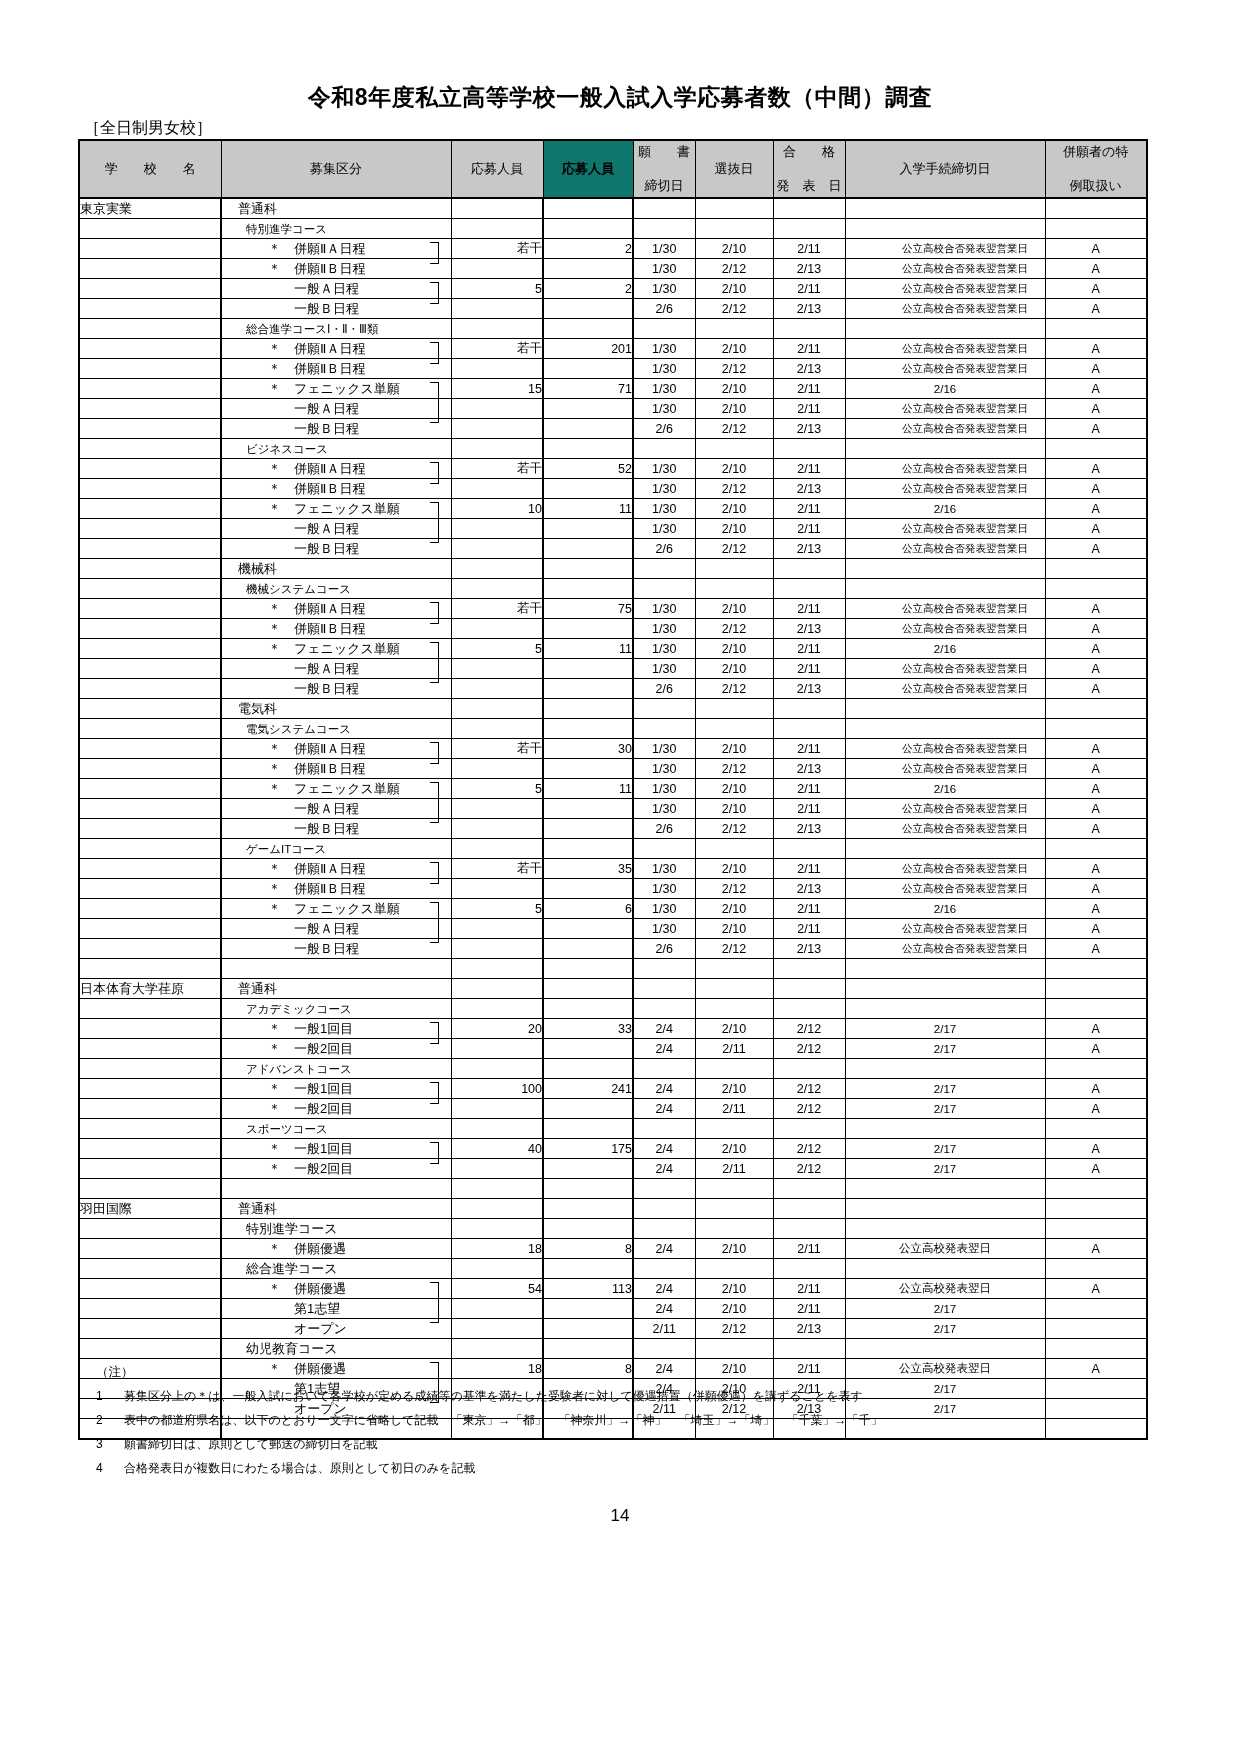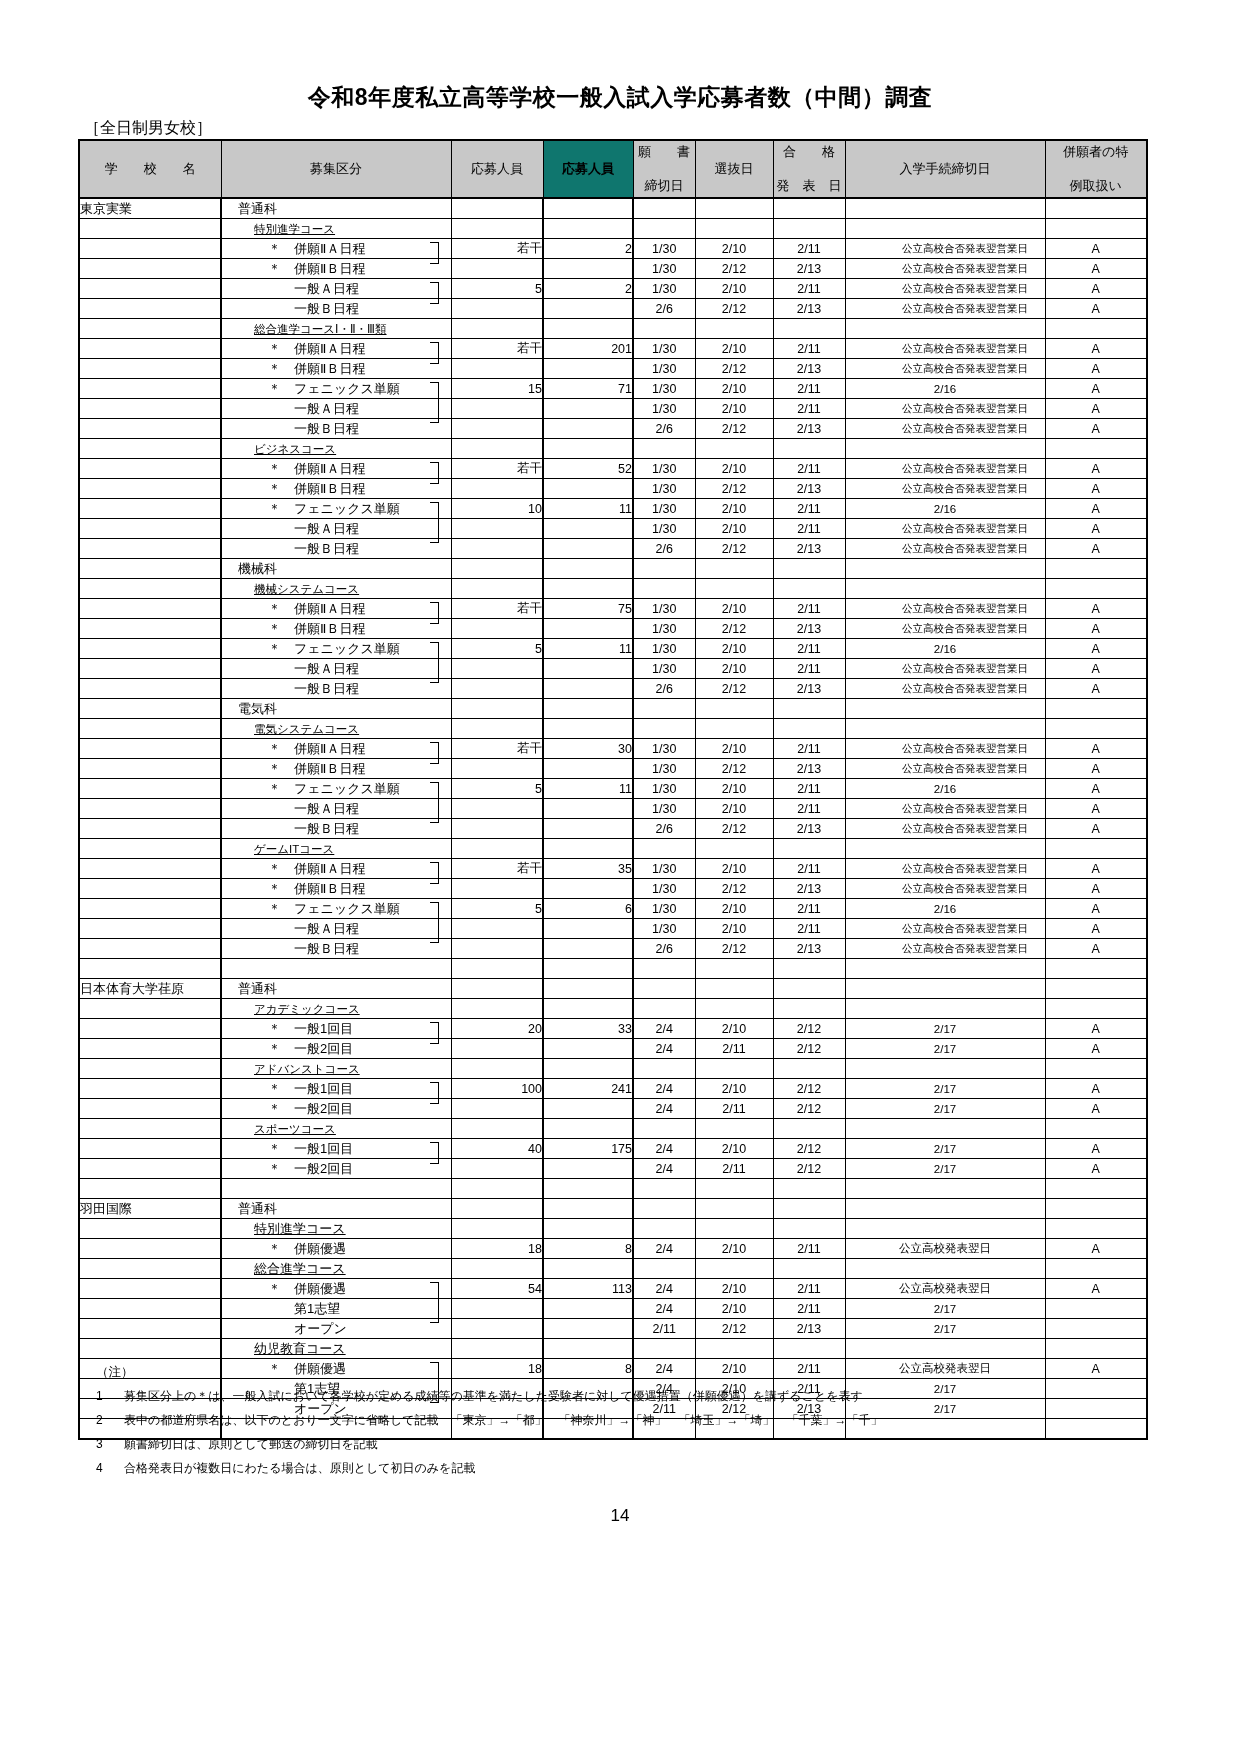--- a/index.html
+++ b/index.html
@@ -144,21 +144,21 @@
 
   
   tbody td {
     border-top: none;
     border-bottom: none;
   }
   tbody tr:last-child td { border-bottom: none; }
 
   
   .lv0 { padding-left: 16px; }
-  .lv1 { padding-left: 32px; text-decoration: underline; }
+  .lv1 { padding-left: 24px; }
   .lv2 { padding-left: 46px; }
   .narrow { font-size: 11.5px; }
 
   
   .brk {
     position: absolute;
     right: 12px;
     width: 9px;
     border-top: 1.4px solid #000;
     border-right: 1.4px solid #000;

